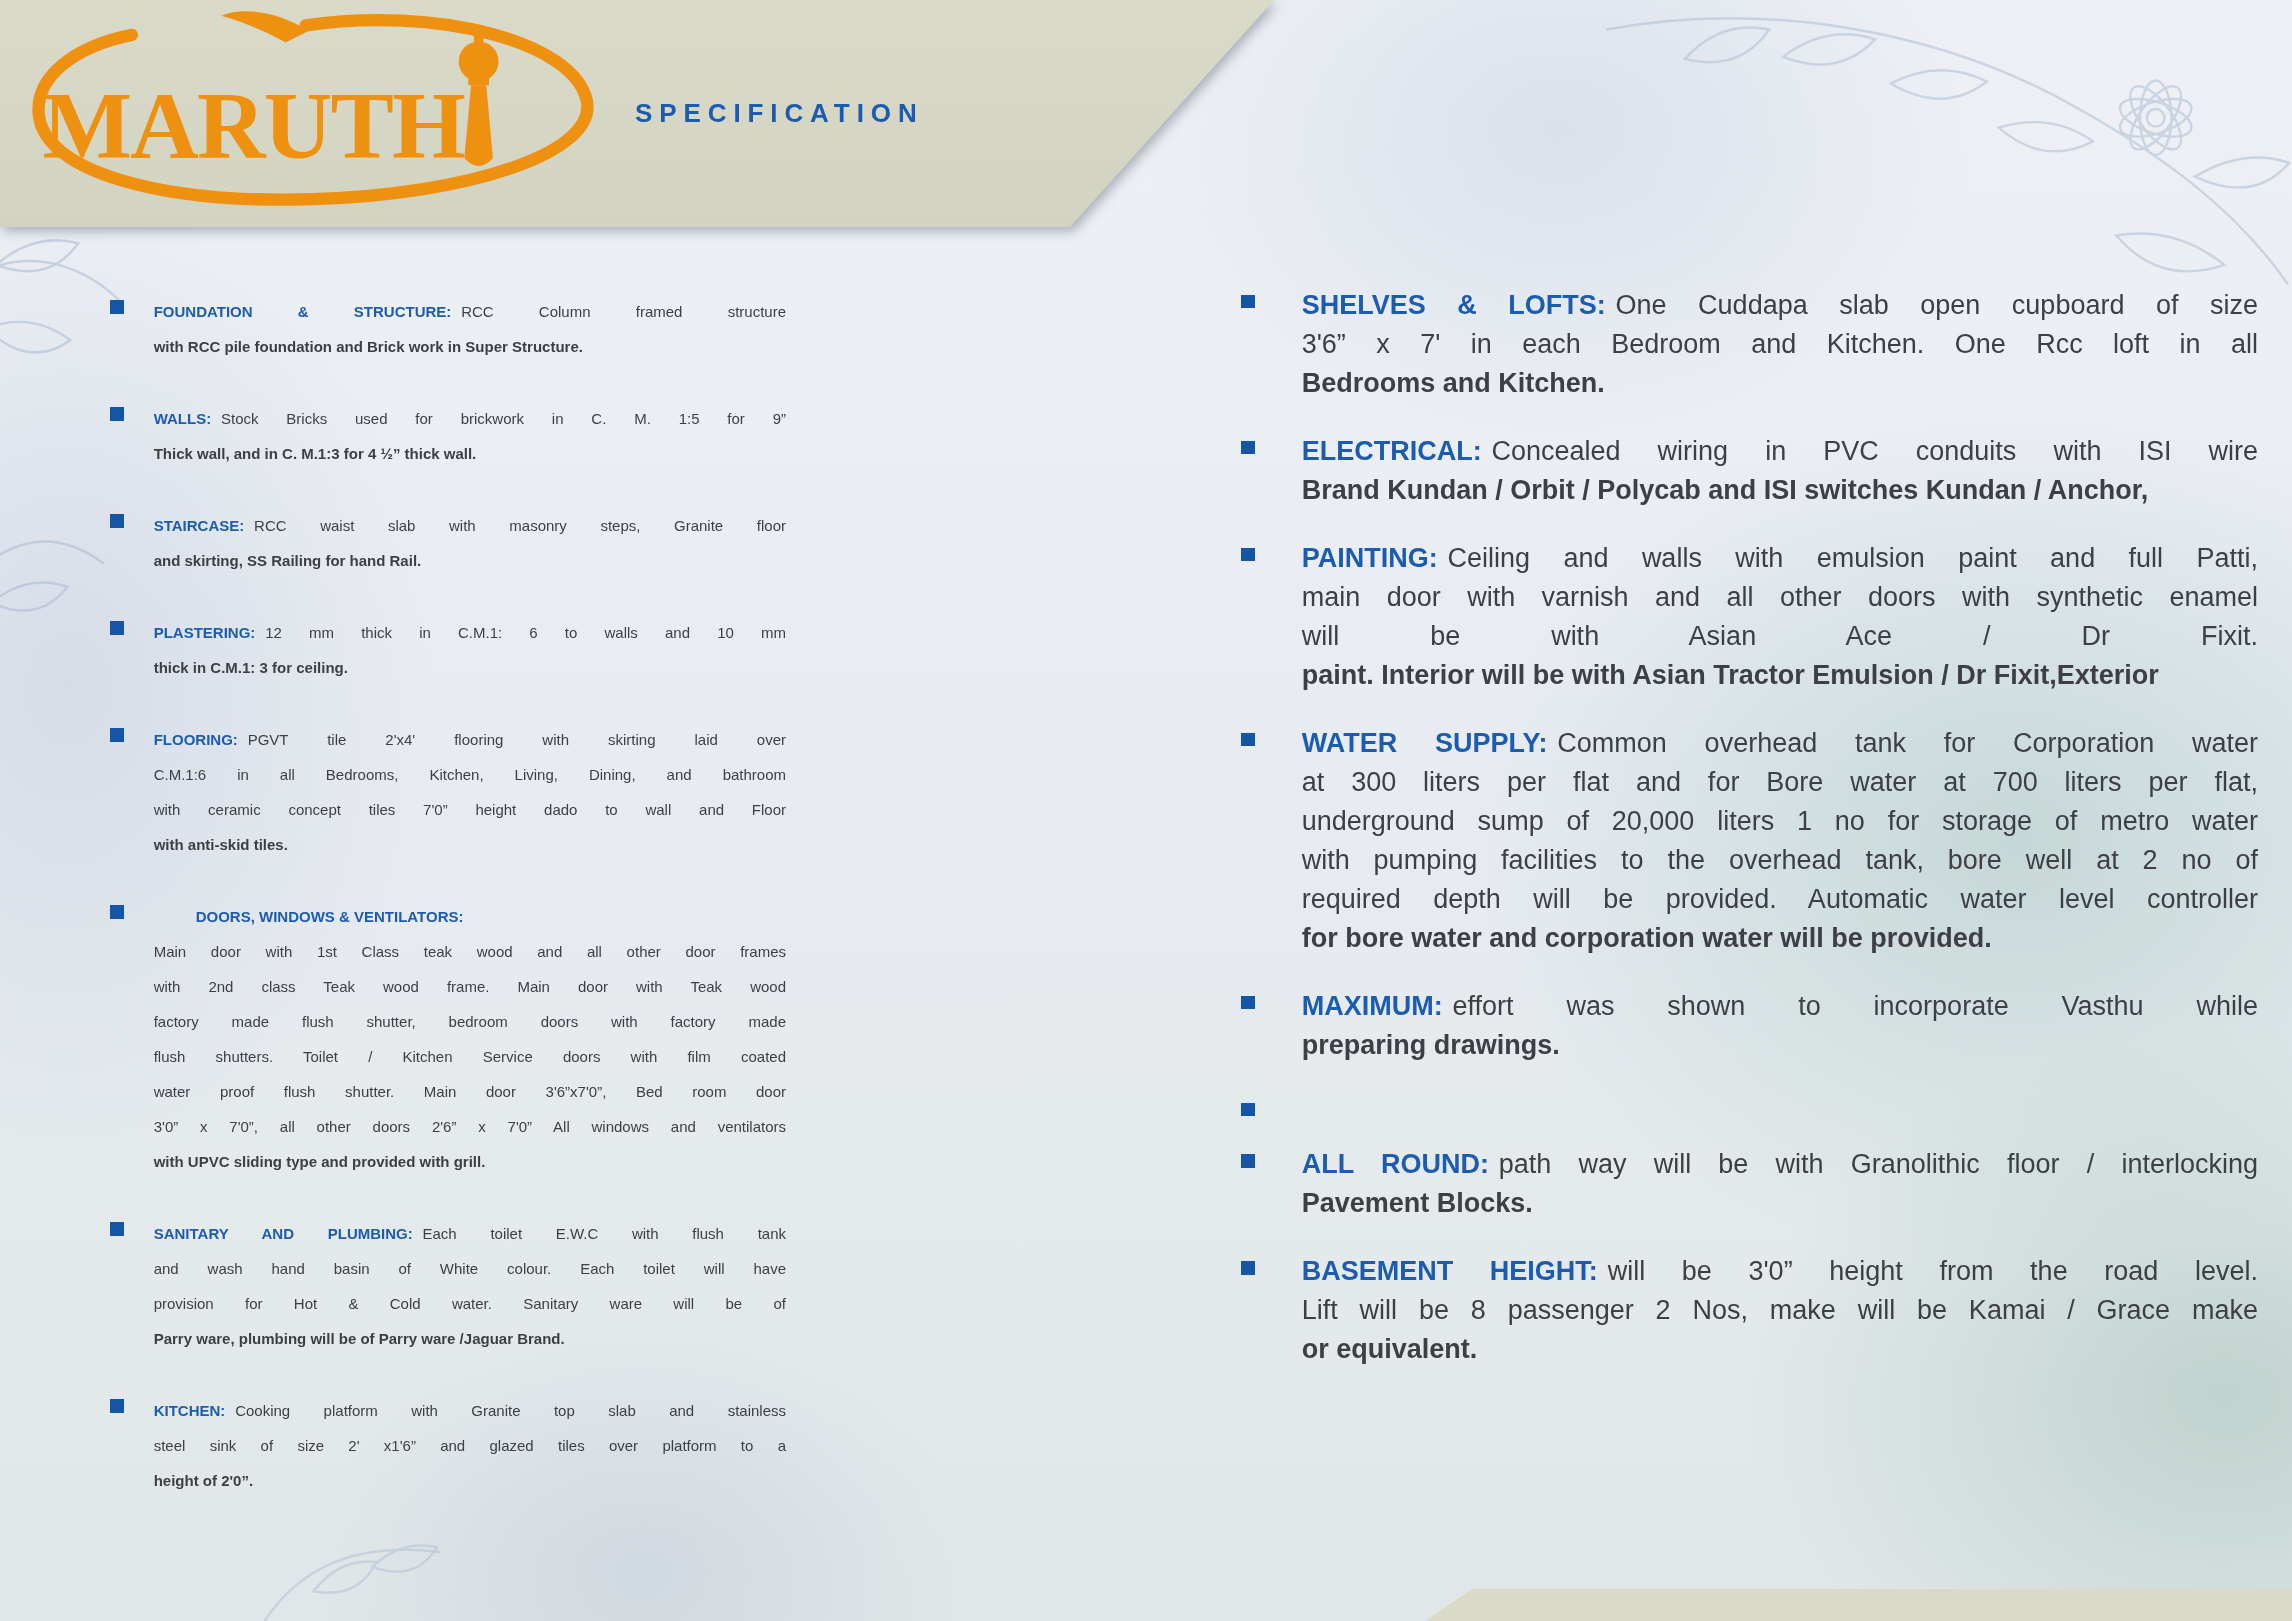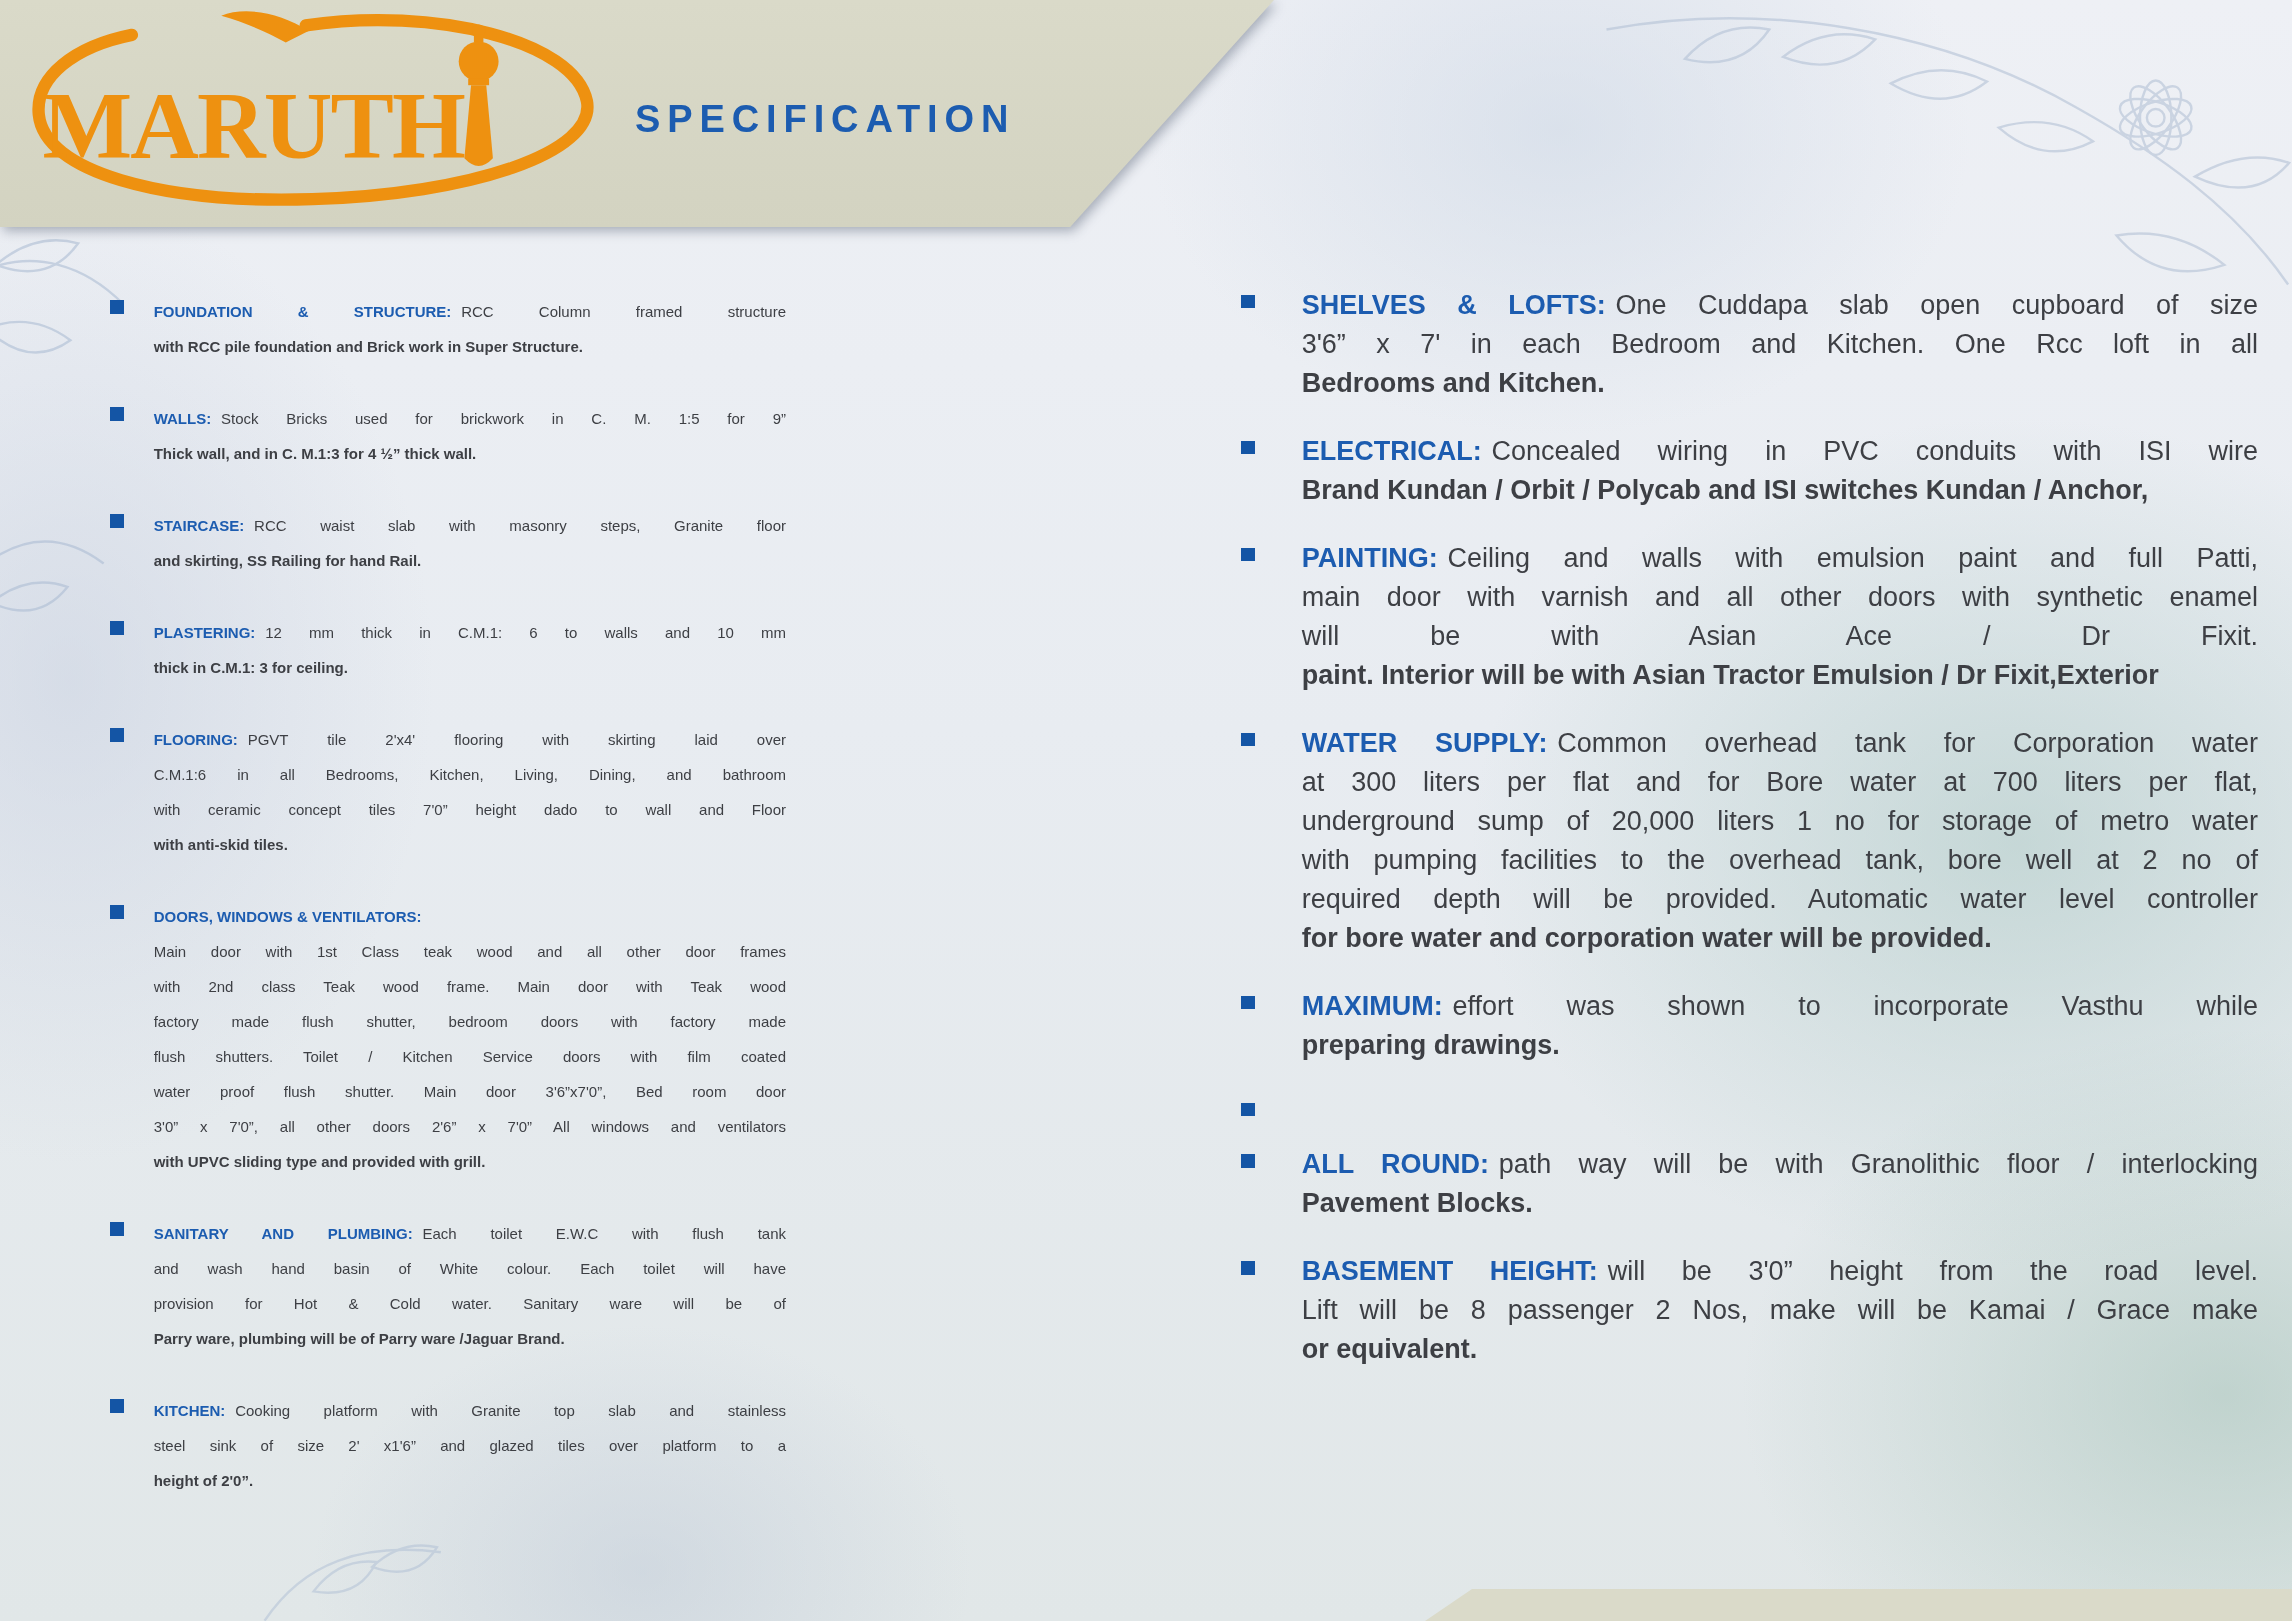--- a/index.html
+++ b/index.html
@@ -19,21 +19,21 @@
   
   #band{
     position:absolute;left:0;top:0;width:1274px;height:227px;
     background:linear-gradient(180deg,var(--band_beige,#dadac9),#d3d3c1);
     clip-path:polygon(0 0,100% 0,84% 100%,0 100%);
   }
   #band-wrap{position:absolute;left:0;top:0;filter:drop-shadow(3.9px 4.9px 5.9px rgba(80,92,110,.45));}
   #logo{position:absolute;left:15.7px;top:7.8px;}
   #spec-title{
     position:absolute;left:635px;top:98px;
-    font-size:38px;font-weight:bold;letter-spacing:6.9px;
+    font-size:26px;font-weight:bold;letter-spacing:6.9px;
     color:var(--accent_blue,#1c5cb0);
   }
   
   #footer-band{
     position:absolute;right:0;bottom:0;width:868px;height:32px;
     background:var(--band_beige,#dadac9);
     clip-path:polygon(47px 0,100% 0,100% 100%,0 100%);
   }
   
   .floral{position:absolute;pointer-events:none;}
@@ -48,21 +48,21 @@
     flex:0 0 13.7px;height:13.7px;background:var(--bullet_blue,#1455a5);
     margin-top:5.9px;
   }
   #col-left .bullet{margin-right:30px;}
   #col-right .bullet{margin-right:47px;margin-top:8.8px;}
   .spec-text{flex:1 1 auto;color:var(--body_text,#3d3f44);}
   #col-left .spec-text{font-size:15px;line-height:35px;}
   #col-right .spec-text{font-size:27px;line-height:39px;}
   .tline{text-align:justify;text-align-last:justify;}
   .spec-lines .tline:last-child{text-align-last:left;font-weight:bold;}
-  .tline.own-line{text-align-last:left;}
+  .tline.own-line{text-align-last:left;margin-left:42px;}
   .lbl{font-weight:bold;color:var(--accent_blue,#1c5cb0);margin-right:9.8px;}
 </style>
 </head>
 <body>
 
 <div id="page">
 
   <svg class="floral" style="right:0;top:0;opacity:.6" width="765" height="314" viewBox="0 0 780 320" fill="none" stroke="#b4c2d6" stroke-width="2.5">
     <path d="M80 30 C240 0 420 30 560 110 C640 155 720 210 775 290"></path>
     <path d="M160 60 q36 -40 86 -30 q-30 44 -86 30 z"></path>

